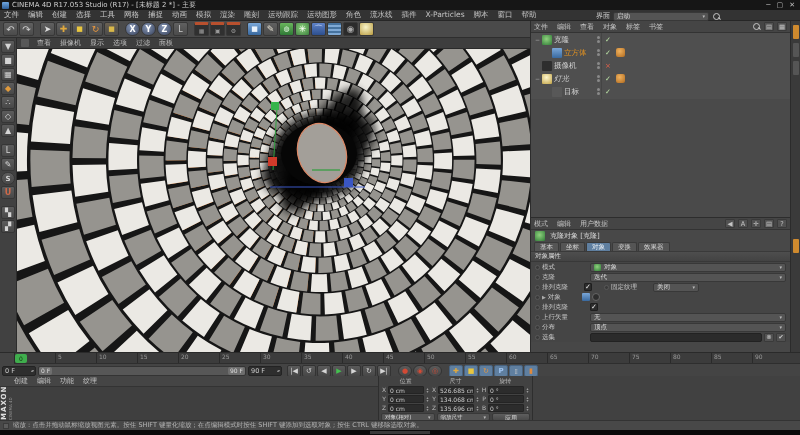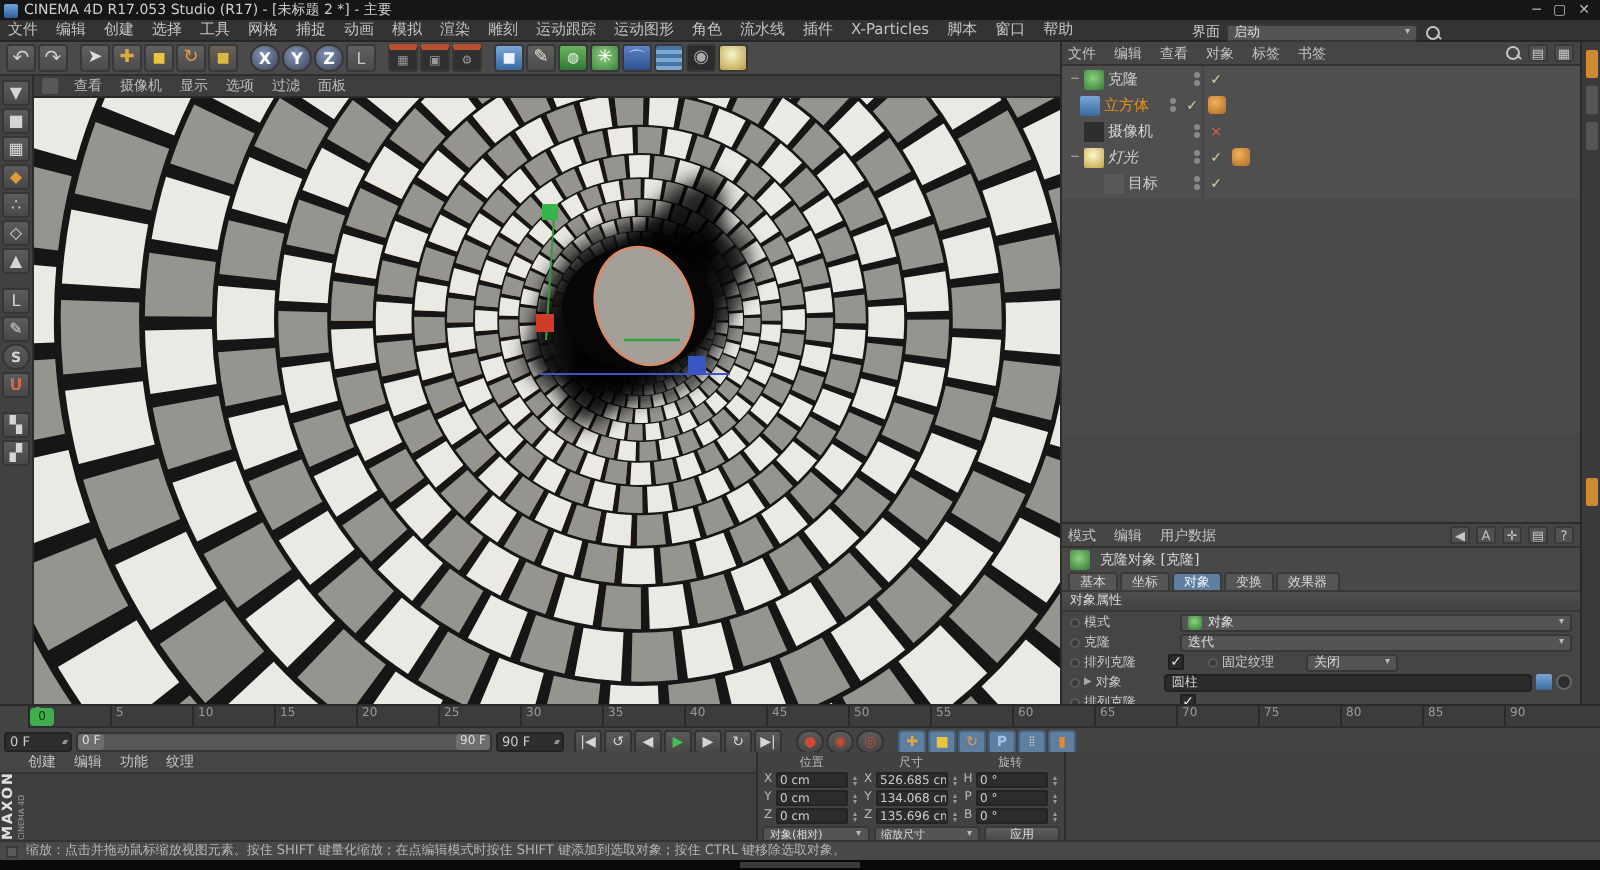--- a/index.html
+++ b/index.html
@@ -71,21 +71,21 @@
   .ic-null{background:#585858;color:#ddd;}
   .olabel{width:34px;overflow:hidden;}
   .olabel.sel{color:#e8941f;}
   .odots{width:8px;display:flex;flex-direction:column;gap:1px;align-items:center;margin-left:6px;}
   .odots i{width:3px;height:3px;border-radius:50%;background:#8a8a8a;}
   .ocheck{width:12px;text-align:center;font-size:7px;color:#b9e0a4;}
   .ocheck.bad{color:#e0604a;}
   .otag{width:9px;height:9px;border-radius:2px;margin-left:2px;background:radial-gradient(circle at 40% 35%,#f0b25e,#b06a1f);}
   #omempty{height:118px;background:#4a4a4a;}
   
-  #attrs{border-top:1px solid #2d2d2d;background:#454545;margin-top:44px;}
+  #attrs{border-top:1px solid #2d2d2d;background:#454545;}
   #attrtitle{height:11px;display:flex;align-items:flex-end;gap:3px;font-size:7px;color:#d8d8d8;padding-left:4px;background:#484848;}
   #attrtabs{height:11px;display:flex;align-items:flex-end;gap:1px;padding-left:3px;background:#484848;border-bottom:1px solid #3a3a3a;}
   .atab{font-size:6.5px;color:#d5d5d5;background:#555;border:1px solid #3a3a3a;border-bottom:none;padding:0 5px;height:9px;display:flex;align-items:center;border-radius:2px 2px 0 0;}
   .atab.active{background:#5f7fa0;color:#f0f4f8;}
   #attrsect{height:10px;font-size:6.5px;color:#dcdcdc;display:flex;align-items:center;padding-left:4px;background:linear-gradient(#4e4e4e,#434343);border-bottom:1px solid #383838;}
   .arow{height:10px;display:flex;align-items:center;font-size:6.5px;color:#c9c9c9;padding:0 4px;gap:2px;}
   .adot{width:5px;height:5px;border-radius:50%;background:#3a3a3a;border:1px solid #585858;flex:none;}
   .albl{width:46px;overflow:hidden;flex:none;}
   .albl.w2{width:40px;}
   .caret{color:#aaa;font-size:5px;}
@@ -355,21 +355,21 @@
         <div class="orow" style="padding-left: 2px;">
           <span class="expander">−</span>
           <span class="oicon ic-cloner"></span>
           <span class="olabel">克隆</span>
           <span class="odots" style="margin-left: 6px;">
             <i></i>
             <i></i>
           </span>
           <span class="ocheck">✓</span>
         </div>
-        <div class="orow" style="">
+        <div class="orow" style="padding-left: 12px;">
           <span class="expander"></span>
           <span class="oicon ic-cube"></span>
           <span class="olabel sel">立方体</span>
           <span class="odots" style="margin-left: -4px;">
             <i></i>
             <i></i>
           </span>
           <span class="ocheck">✓</span>
           <span class="otag"></span>
         </div>
@@ -460,23 +460,20 @@
         <span class="adot"></span>
         <span class="albl w2">固定纹理</span>
         <span class="ddbox" style="width:46px">
             <span>关闭</span>
           </span>
       </div>
       <div class="arow">
         <span class="adot"></span>
         <span class="caret">▶</span>
         <span class="albl" style="width:32px">对象</span>
-        <span class="fld grow">
-            <span>圆柱</span>
-          </span>
         <span class="linkicons">
           <span class="sq"></span>
           <span class="circ"></span>
         </span>
       </div>
       <div class="arow">
         <span class="adot"></span>
         <span class="albl">排列克隆</span>
         <span class="cb">✓</span>
       </div>

